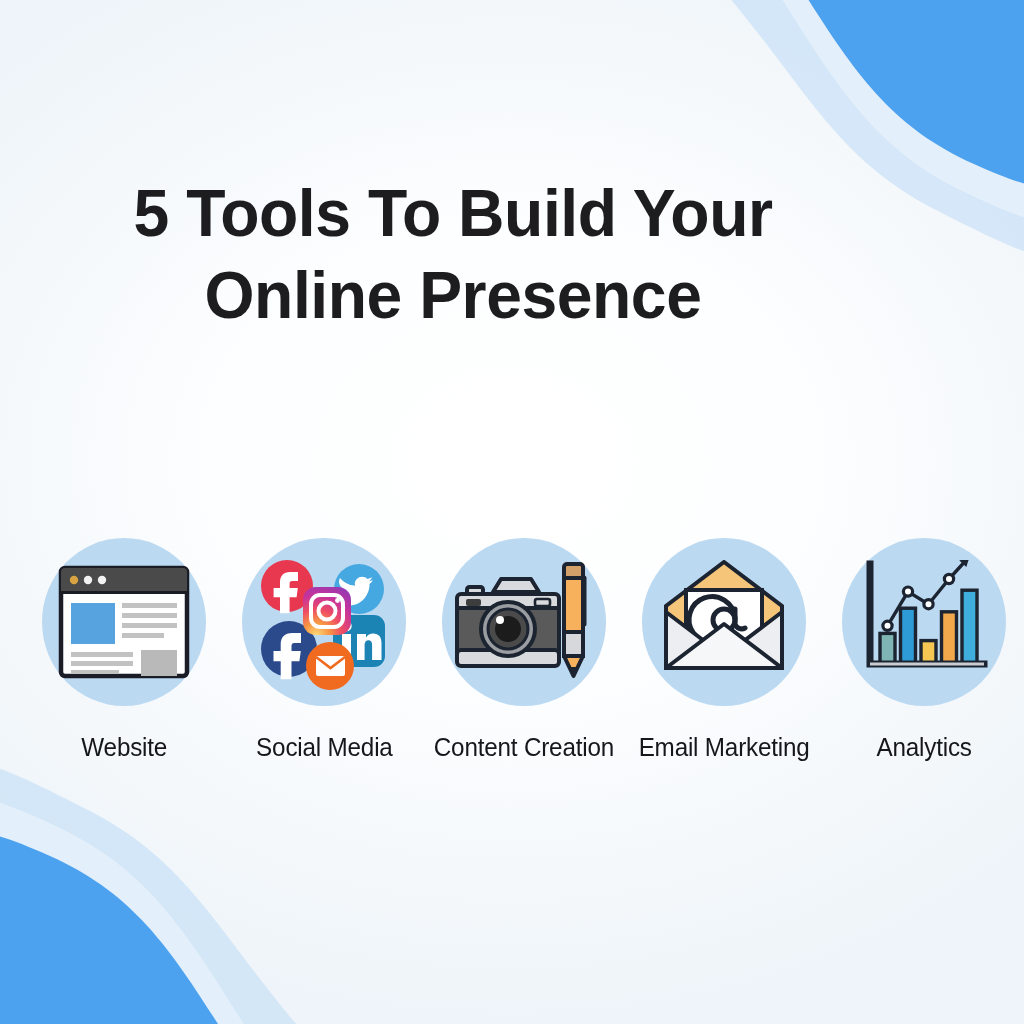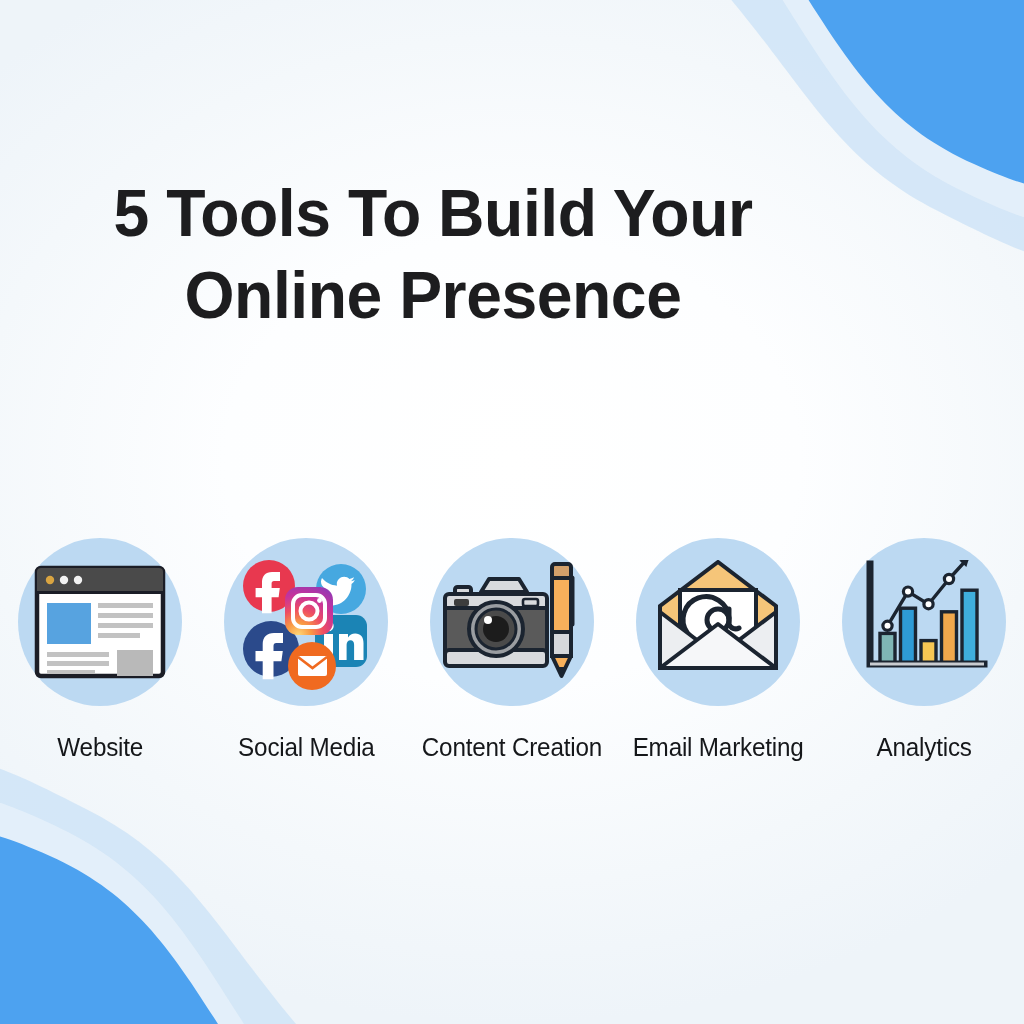--- a/index.html
+++ b/index.html
@@ -33,40 +33,41 @@
   .wave-tr { top: -4px; right: -4px; }
   .wave-bl { bottom: -4px; left: -4px; }
 
   
   .title-block {
     position: absolute;
     left: 0;
     top: 172px;
     width: 866px;
     text-align: center;
+    padding-left: 20px;
   }
   .title-line {
     display: block;
     font-family: "Liberation Sans", sans-serif;
     font-weight: 700;
     font-size: 67px;
     line-height: 82px;
     letter-spacing: -0.5px;
     color: #1d1d1f;
     transform: scaleX(0.96);
   }
 
   
   .icon-row {
     position: absolute;
     left: 0;
     top: 538px;
     width: 1024px;
     display: flex;
-    justify-content: space-between;
+    justify-content: flex-end;
     align-items: flex-start;
   }
   .tool-item {
     width: 200px;
     display: flex;
     flex-direction: column;
     align-items: center;
   }
   .icon-circle {
     width: 164px;

